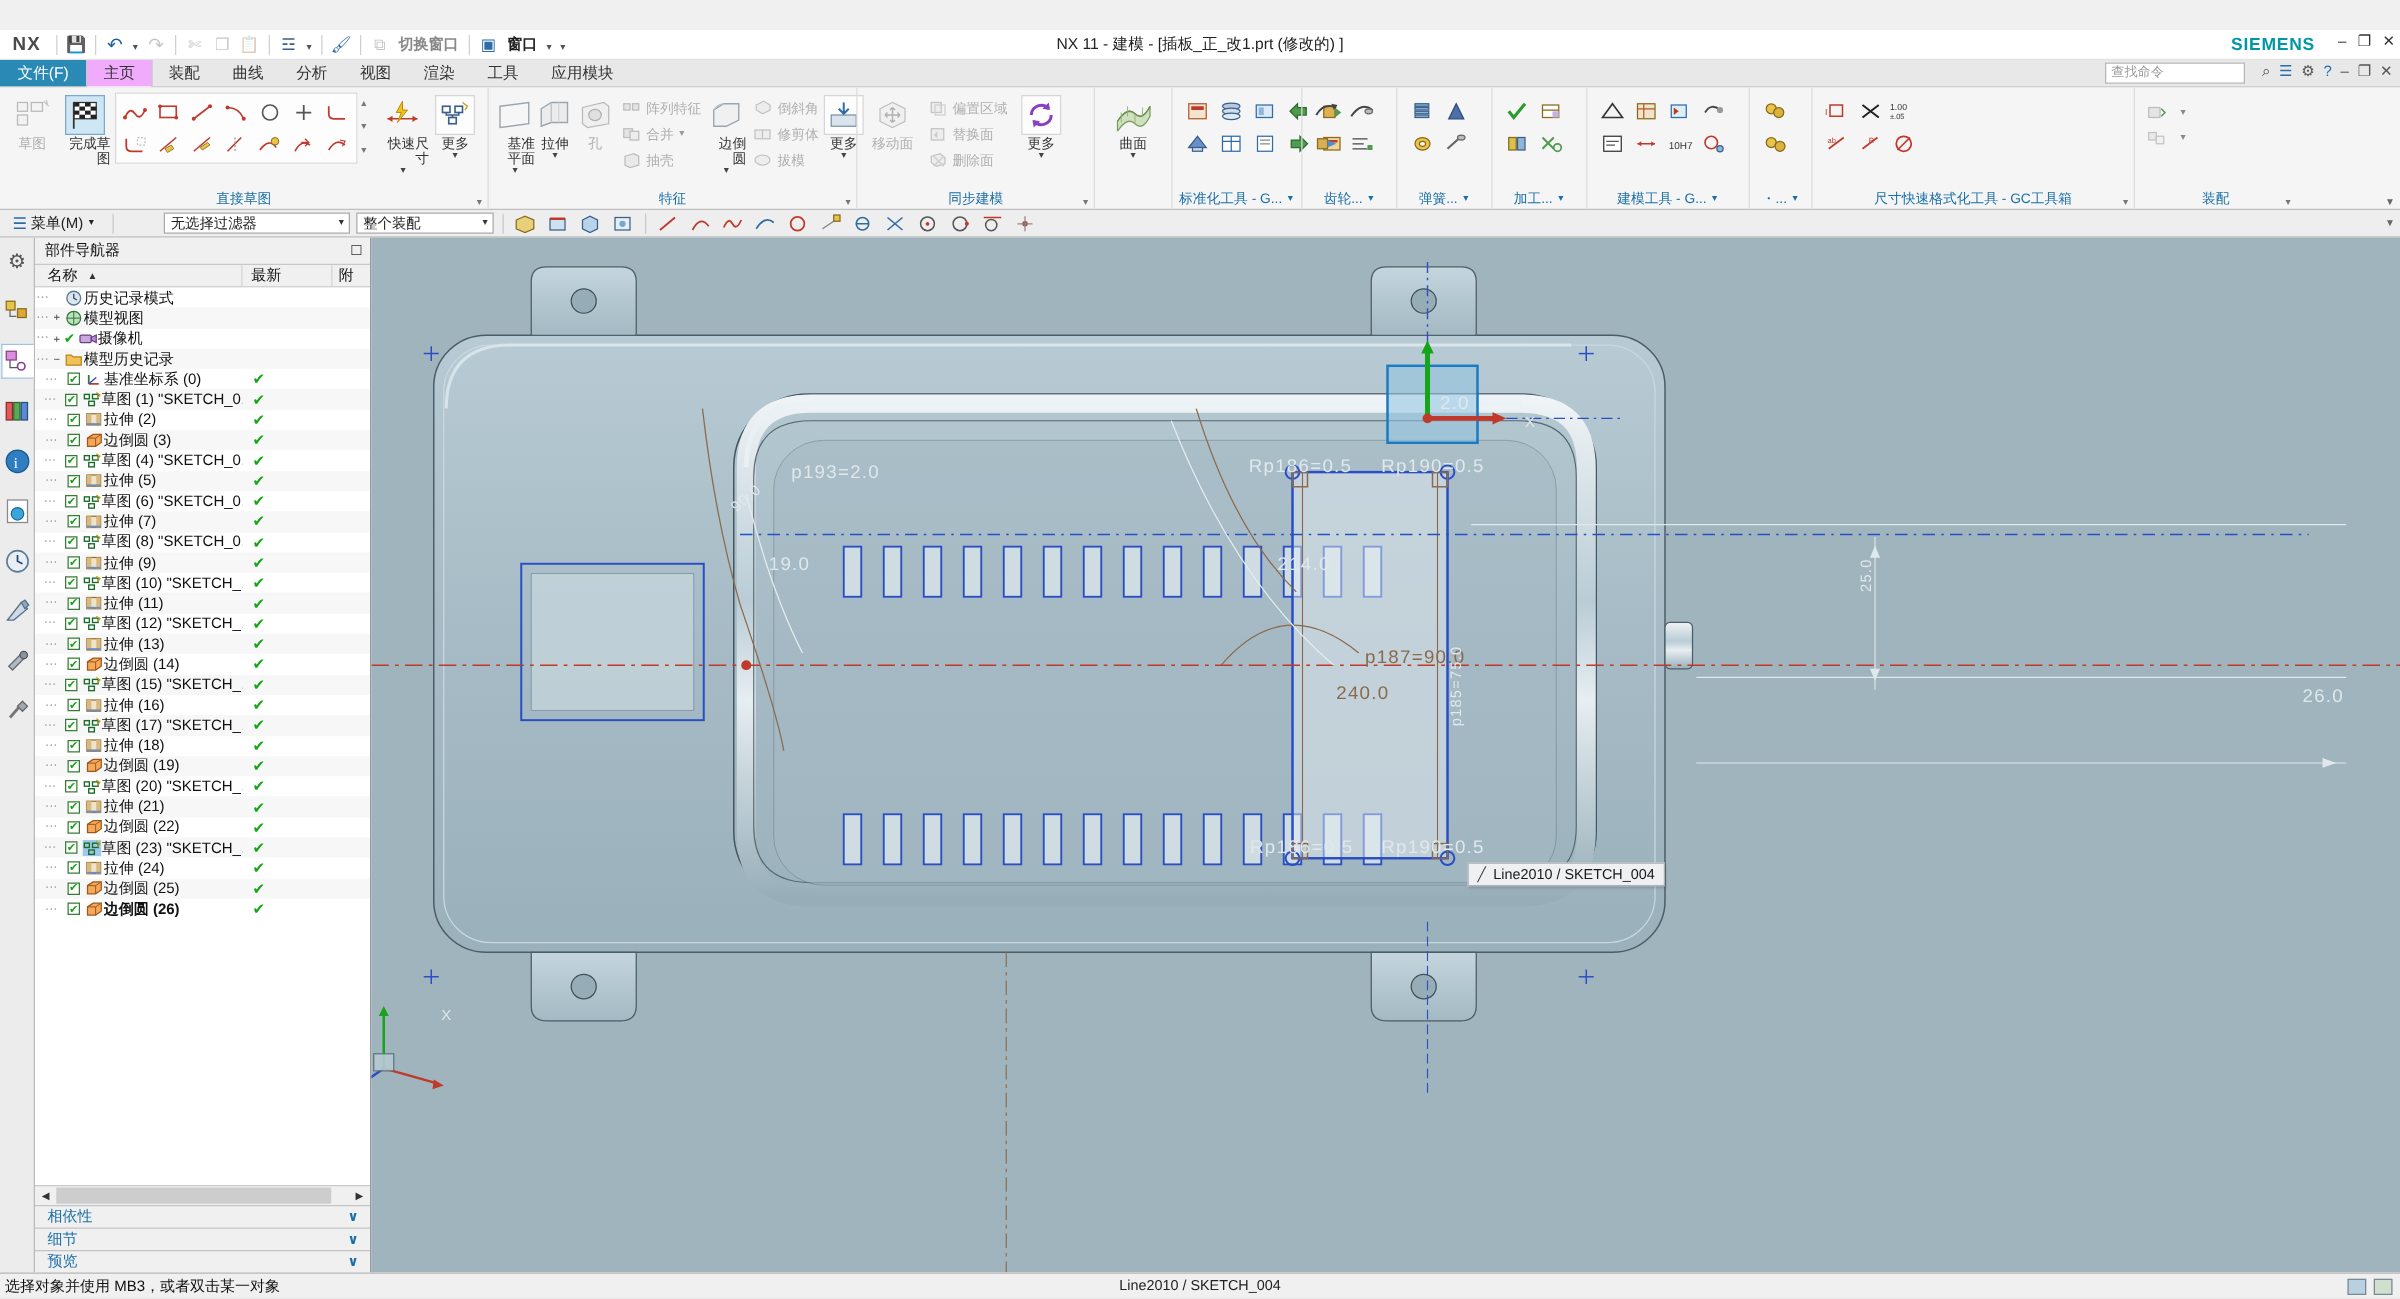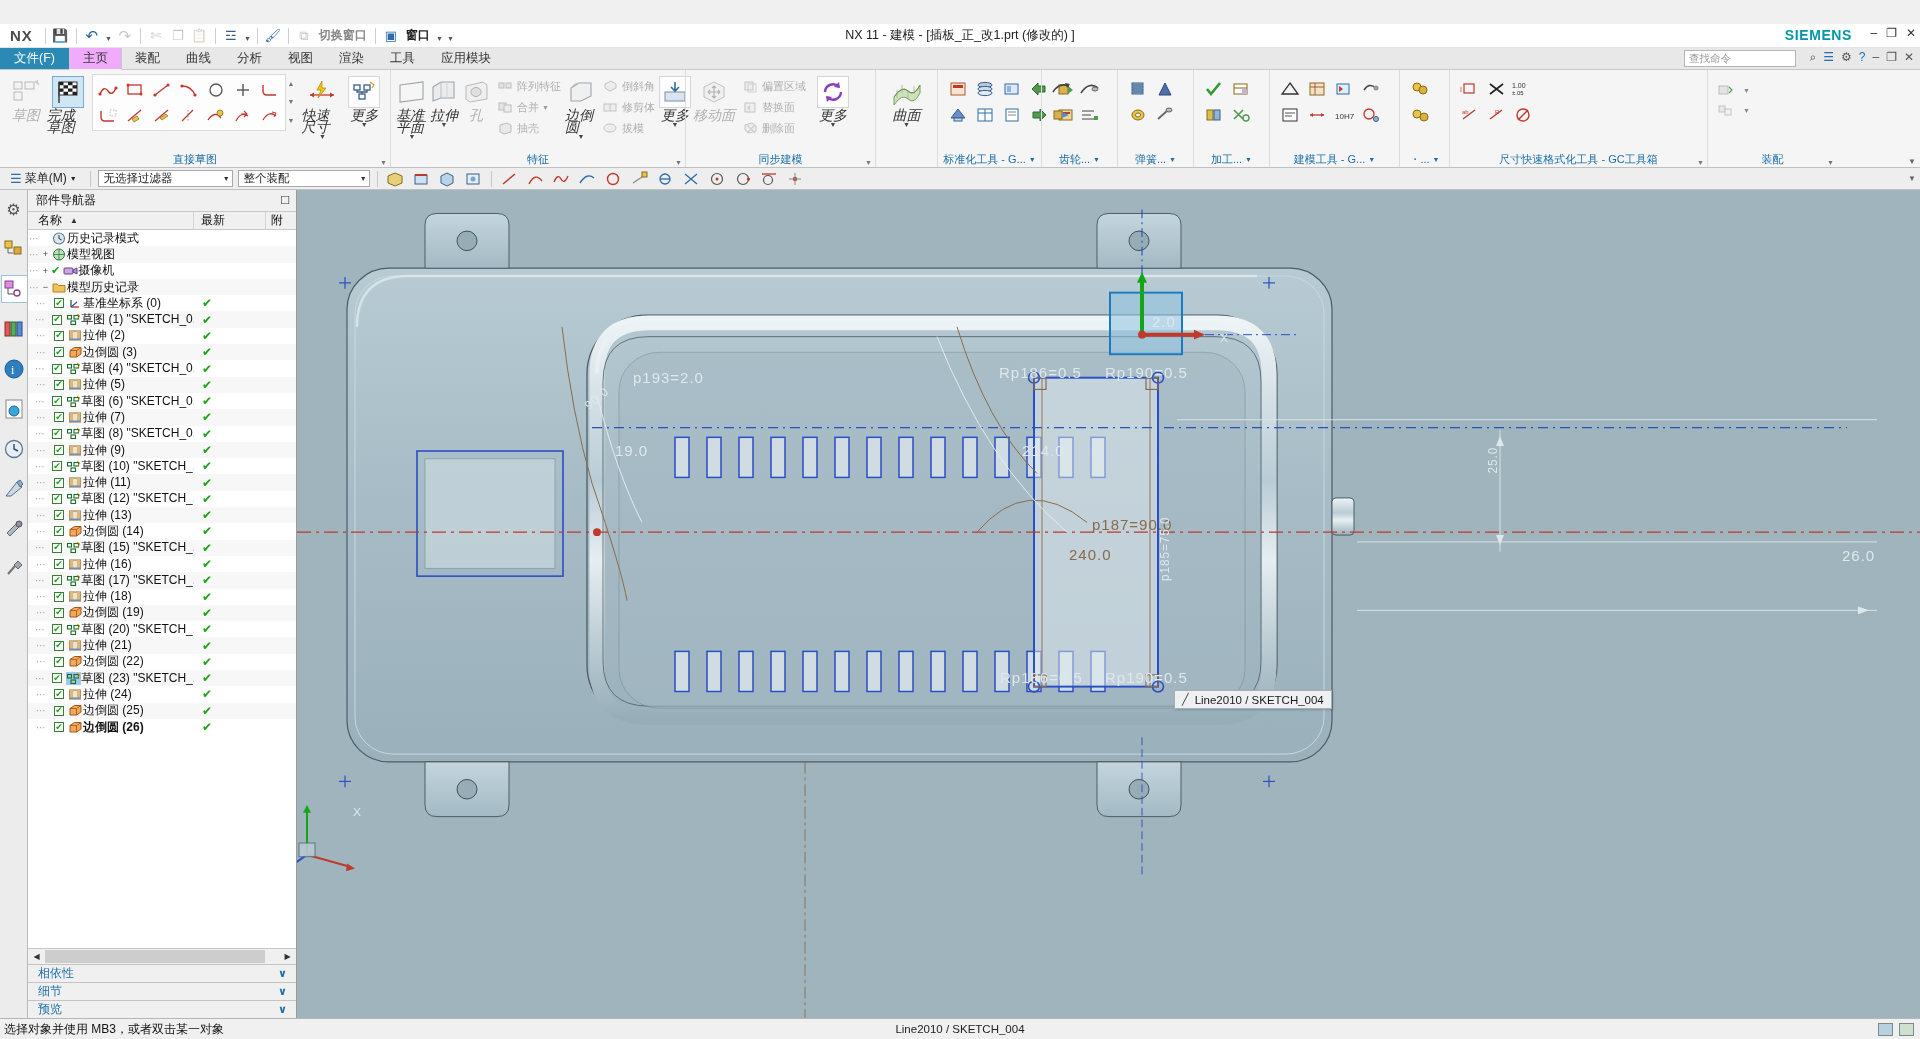--- a/index.html
+++ b/index.html
@@ -60,21 +60,21 @@
   .rgroup + .rgroup { border-left: 1px solid #dcdcdc; }
   .rgroup-body { flex: 1; display: flex; align-items: flex-start; padding: 2px 3px; }
   .rgroup-label {
     height: 15px; text-align: center; font-size: 11px; color: #1a6fa8; line-height: 15px;
     display: flex; align-items: center; justify-content: center; gap: 3px;
   }
   .big-btn {
     width: 46px; display: flex; flex-direction: column; align-items: center; gap: 1px; padding-top: 2px;
   }
   .big-btn .ic { width: 32px; height: 32px; display: flex; align-items: center; justify-content: center; }
-  .big-btn .lb { font-size: 14px; color: #333; text-align: left; line-height: 12px; font-style: italic; }
+  .big-btn .lb { font-size: 11px; color: #333; text-align: right; line-height: 12px; }
   .big-btn .lb.dis { color: #b0b0b0; }
   .big-btn .dc { font-size: 7px; color: #444; line-height: 6px; }
   .big-btn.sel .ic { background: #cfe6f5; border: 1px solid #7ba9cb; }
   .big-btn.boxed .ic { background: #fdfdfd; border: 1px solid #d6d6d6; }
 
   .icon-grid {
     display: grid; grid-auto-flow: column; gap: 1px;
     background: #fdfdfd; border: 1px solid #dadada; padding: 2px;
   }
   .icon-grid.two { grid-template-rows: repeat(2, 25px); }
@@ -921,25 +921,25 @@
     <div style="position:absolute;right:4px;bottom:1px;font-size:8px;color:#666;">▼</div>
   </div>
 
   <div class="selbar">
     <div class="menu-btn">
       <span style="color:#2e6ca8;font-size:13px;">☰</span>
       <span>菜单(M)</span>
       <span style="font-size:7px;">▼</span>
     </div>
     <div class="vbar"></div>
-    <div class="combo" style="width:135px;">
+    <div class="combo" style="width:149px;margin-left:33px;">
       <span class="cv">无选择过滤器</span>
       <span class="ca">▼</span>
     </div>
-    <div class="combo" style="width:132px;align-items:center;">
+    <div class="combo" style="width:110px;align-items:center;">
       <span class="cv">整个装配</span>
       <span class="ca">▼</span>
     </div>
     <div class="vbar"></div>
     <div class="sic2">
         <svg width="18" height="16">
           <polygon points="2,5 9,2 16,5 16,12 9,15 2,12" fill="#e8d07a" stroke="#8a6a1a"></polygon>
         </svg>
       </div>
     <div class="sic2">

